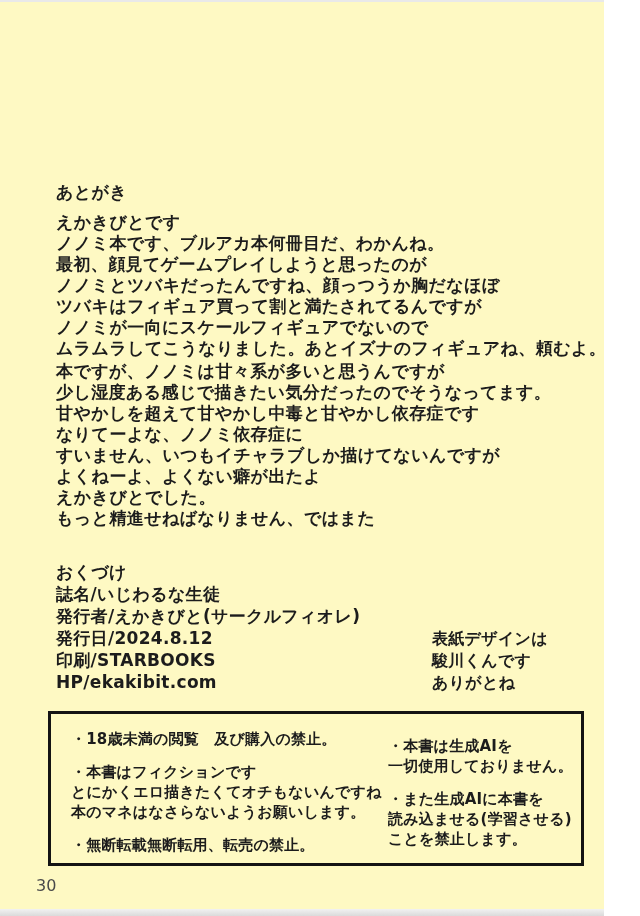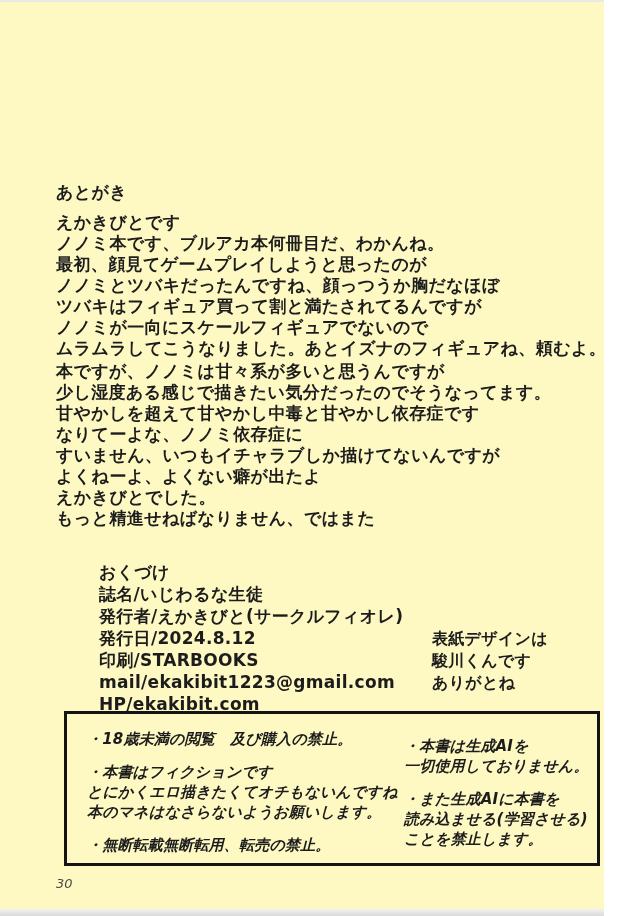--- a/index.html
+++ b/index.html
@@ -46,41 +46,39 @@
   }
   .colophon {
     position: absolute;
     left: 56px;
     top: 561px;
     font-size: 17px;
     font-weight: 600;
     line-height: 22px;
     letter-spacing: 0.3px;
     white-space: nowrap;
-    margin-left: 43px;
   }
   .cover-note {
     position: absolute;
     left: 432px;
     top: 628px;
     font-size: 16px;
     font-weight: 700;
     line-height: 22px;
     letter-spacing: 0.3px;
     white-space: nowrap;
   }
   .notice-box {
     position: absolute;
-    left: 64px;
+    left: 48px;
     top: 711px;
     width: 536px;
     height: 155px;
     border: 3px solid #141414;
     box-sizing: border-box;
-    font-style: italic;
   }
   .notice-col {
     position: absolute;
     font-size: 15px;
     font-weight: 600;
     line-height: 20px;
     letter-spacing: 0.2px;
     white-space: nowrap;
   }
   .notice-left {
@@ -92,26 +90,25 @@
     top: 22px;
   }
   .notice-group {
     margin-bottom: 13px;
   }
   .notice-group:last-child {
     margin-bottom: 0;
   }
   .page-number {
     position: absolute;
-    left: 56px;
+    left: 36px;
     top: 876px;
-    font-size: 13px;
+    font-size: 16px;
     font-weight: 400;
     color: #4a4a4a;
-    font-style: italic;
   }
 </style>
 </head>
 <body>
 
 <div class="page">
   <div class="scan-edge-top"></div>
 
   <div class="afterword">
     <div class="afterword-heading">あとがき</div>
@@ -135,21 +132,20 @@
       <div>もっと精進せねばなりません、ではまた</div>
     </div>
   </div>
 
   <div class="colophon">
     <div>おくづけ</div>
     <div>誌名/いじわるな生徒</div>
     <div>発行者/えかきびと(サークルフィオレ)</div>
     <div>発行日/2024.8.12</div>
     <div>印刷/STARBOOKS</div>
-    <div>mail/ekakibit1223@gmail.com</div>
     <div>HP/ekakibit.com</div>
   </div>
 
   <div class="cover-note">
     <div>表紙デザインは</div>
     <div>駿川くんです</div>
     <div>ありがとね</div>
   </div>
 
   <div class="notice-box">

